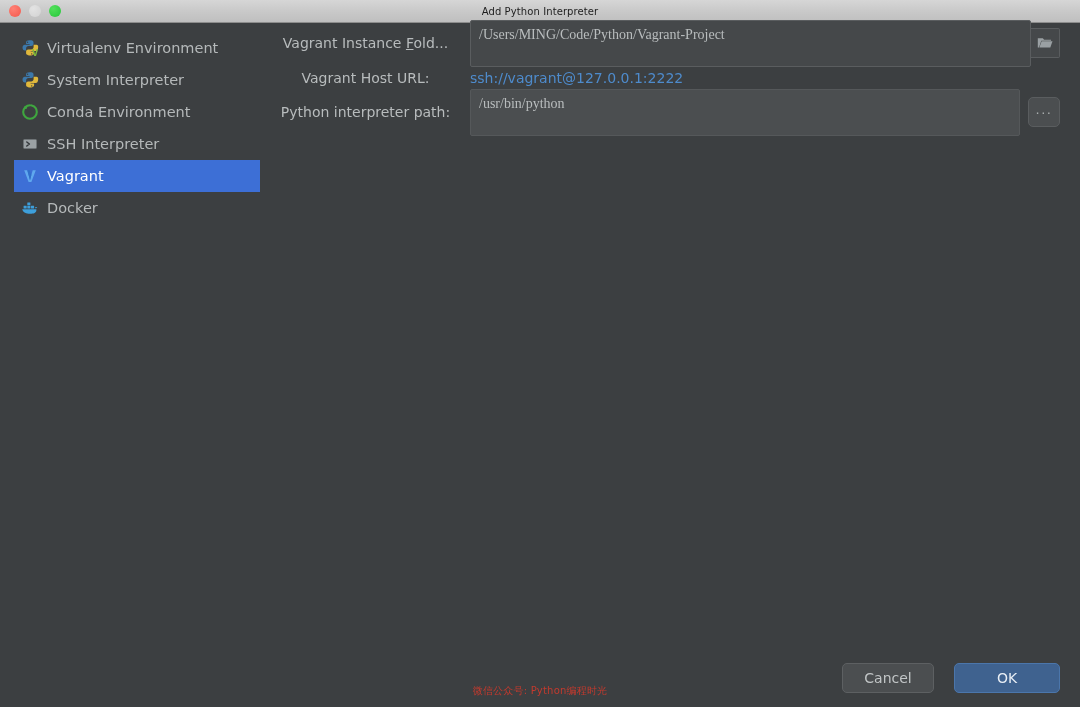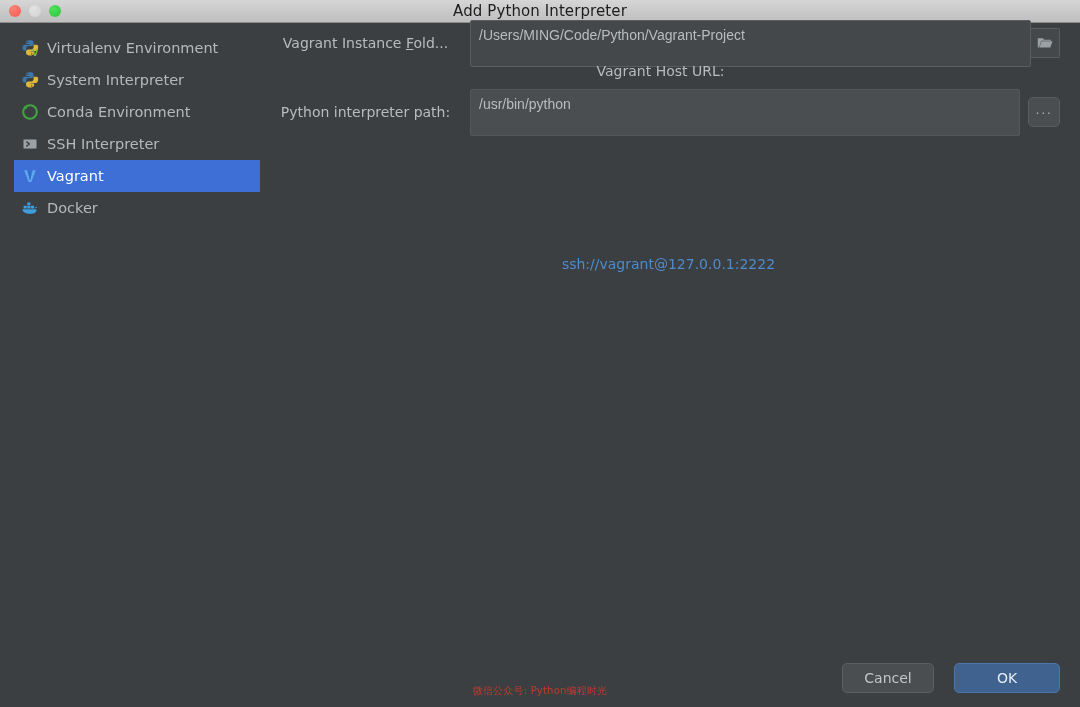--- a/index.html
+++ b/index.html
@@ -51,21 +51,21 @@
     display: block;
   }
   .light.close    { background: radial-gradient(circle at 35% 30%, #ff8175, #f4584c); }
   .light.minimize { background: radial-gradient(circle at 35% 30%, #e3e3e3, #d2d2d2); }
   .light.zoom     { background: radial-gradient(circle at 35% 30%, #52e05a, #25c63a); }
 
   #window-title {
     position: absolute;
     left: 0; right: 0;
     text-align: center;
-    font-size: 15px;
+    font-size: 10px;
     color: #1d1d1d;
     letter-spacing: 0.1px;
     pointer-events: none;
   }
 
   
   #content {
     flex: 1 1 auto;
     position: relative;
   }
@@ -122,21 +122,21 @@
 
   .form-row {
     position: absolute;
     left: 0;
     right: 20px;
     height: 30px;
     display: flex;
     align-items: center;
   }
   #row-folder { top: 5px; }
-  #row-url    { top: 40px; flex-direction: column; }
+  #row-url    { top: 40px; }
   #row-path   { top: 74px; }
 
   .form-label {
     width: 193px;
     flex: 0 0 193px;
     text-align: center;
     padding-right: 16px;
     font-size: 14px;
     color: #b8bcbd;
     white-space: nowrap;
@@ -144,21 +144,21 @@
   .mnem { text-decoration: underline; }
 
   .text-field {
     flex: 1 1 auto;
     height: 47px;
     background: #45484a;
     border: 1px solid #5a5d5f;
     border-radius: 2px;
     color: #b9bdbe;
     font-size: 14px;
-    font-family: Liberation Sans, sans-serif;
+    font-family: Liberation Serif, serif;
     padding: 0 8px;
     line-height: 28px;
     outline: none;
     white-space: nowrap;
     overflow: hidden;
   }
 
   .text-field.readonly {
     background: #4b4e50;
     border: 1px solid #55585a;

